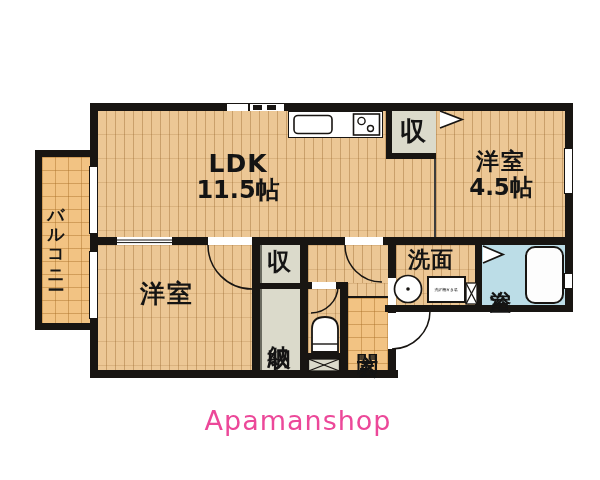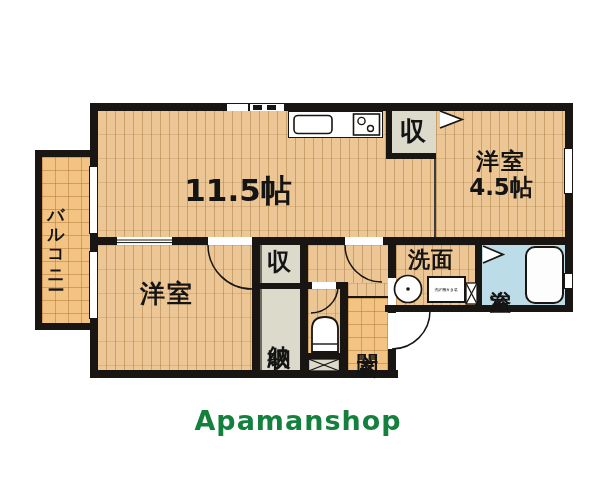--- a/index.html
+++ b/index.html
@@ -21,21 +21,21 @@
   .window{position:absolute;background:#fff;border:1px solid #181512;box-sizing:border-box;}
   .label{position:absolute;color:#141414;font-weight:bold;white-space:nowrap;
          transform:translate(-50%,-50%);text-align:center;line-height:1;}
   .vert{writing-mode:vertical-rl;text-orientation:upright;}
   .counter{position:absolute;background:#fff;border:1.5px solid #181512;box-sizing:border-box;}
   .washerbox{position:absolute;background:#fff;border:2px solid #181512;box-sizing:border-box;
              display:flex;align-items:center;justify-content:center;overflow:hidden;}
   .washerbox span{font-size:7px;transform:scale(0.55);white-space:nowrap;color:#111;}
   .stepline{position:absolute;background:#181512;}
   .divider{position:absolute;background:#3c3c3c;}
-  .brand{position:absolute;color:#15803d;font-weight:700;letter-spacing:1px;
+  .brand{position:absolute;color:#ec4899;font-weight:400;letter-spacing:1px;
          transform:translate(-50%,-50%);white-space:nowrap;}
   svg.overlay{position:absolute;left:0;top:0;pointer-events:none;}
 </style>
 </head>
 <body>
 
 <div class="plan">
 
   <div class="floor-wood" style="left:97px;top:110px;width:339px;height:127px;"></div>
   <div class="floor-wood" style="left:436px;top:110px;width:129px;height:127px;"></div>
@@ -134,21 +134,22 @@
     </g>
 
     <g>
       <circle cx="408" cy="289" r="13.5" fill="#fff" stroke="#181512" stroke-width="1.7"></circle>
       <circle cx="408" cy="289" r="1.8" fill="#181512"></circle>
     </g>
 
     <rect x="526" y="247" width="37" height="56" rx="9" fill="#fdfdfd" stroke="#181512" stroke-width="2"></rect>
   </svg>
 
-  <div class="label" style="left:238px;top:190px;font-size:31px;">11.5帖</div>
+  <div class="label" style="left:238px;top:163px;font-size:25px;letter-spacing:1px;">LDK</div>
+  <div class="label" style="left:238px;top:190px;font-size:24px;">11.5帖</div>
 
   <div class="label" style="left:501px;top:161px;font-size:23px;letter-spacing:2px;">洋室</div>
   <div class="label" style="left:501px;top:187px;font-size:23px;">4.5帖</div>
 
   <div class="label" style="left:167px;top:293px;font-size:25px;letter-spacing:2px;">洋室</div>
 
   <div class="label" style="left:413px;top:131px;font-size:26px;">収</div>
   <div class="label" style="left:279px;top:262px;font-size:24px;">収</div>
   <div class="label vert" style="left:279px;top:328px;font-size:23px;">収納</div>
 

